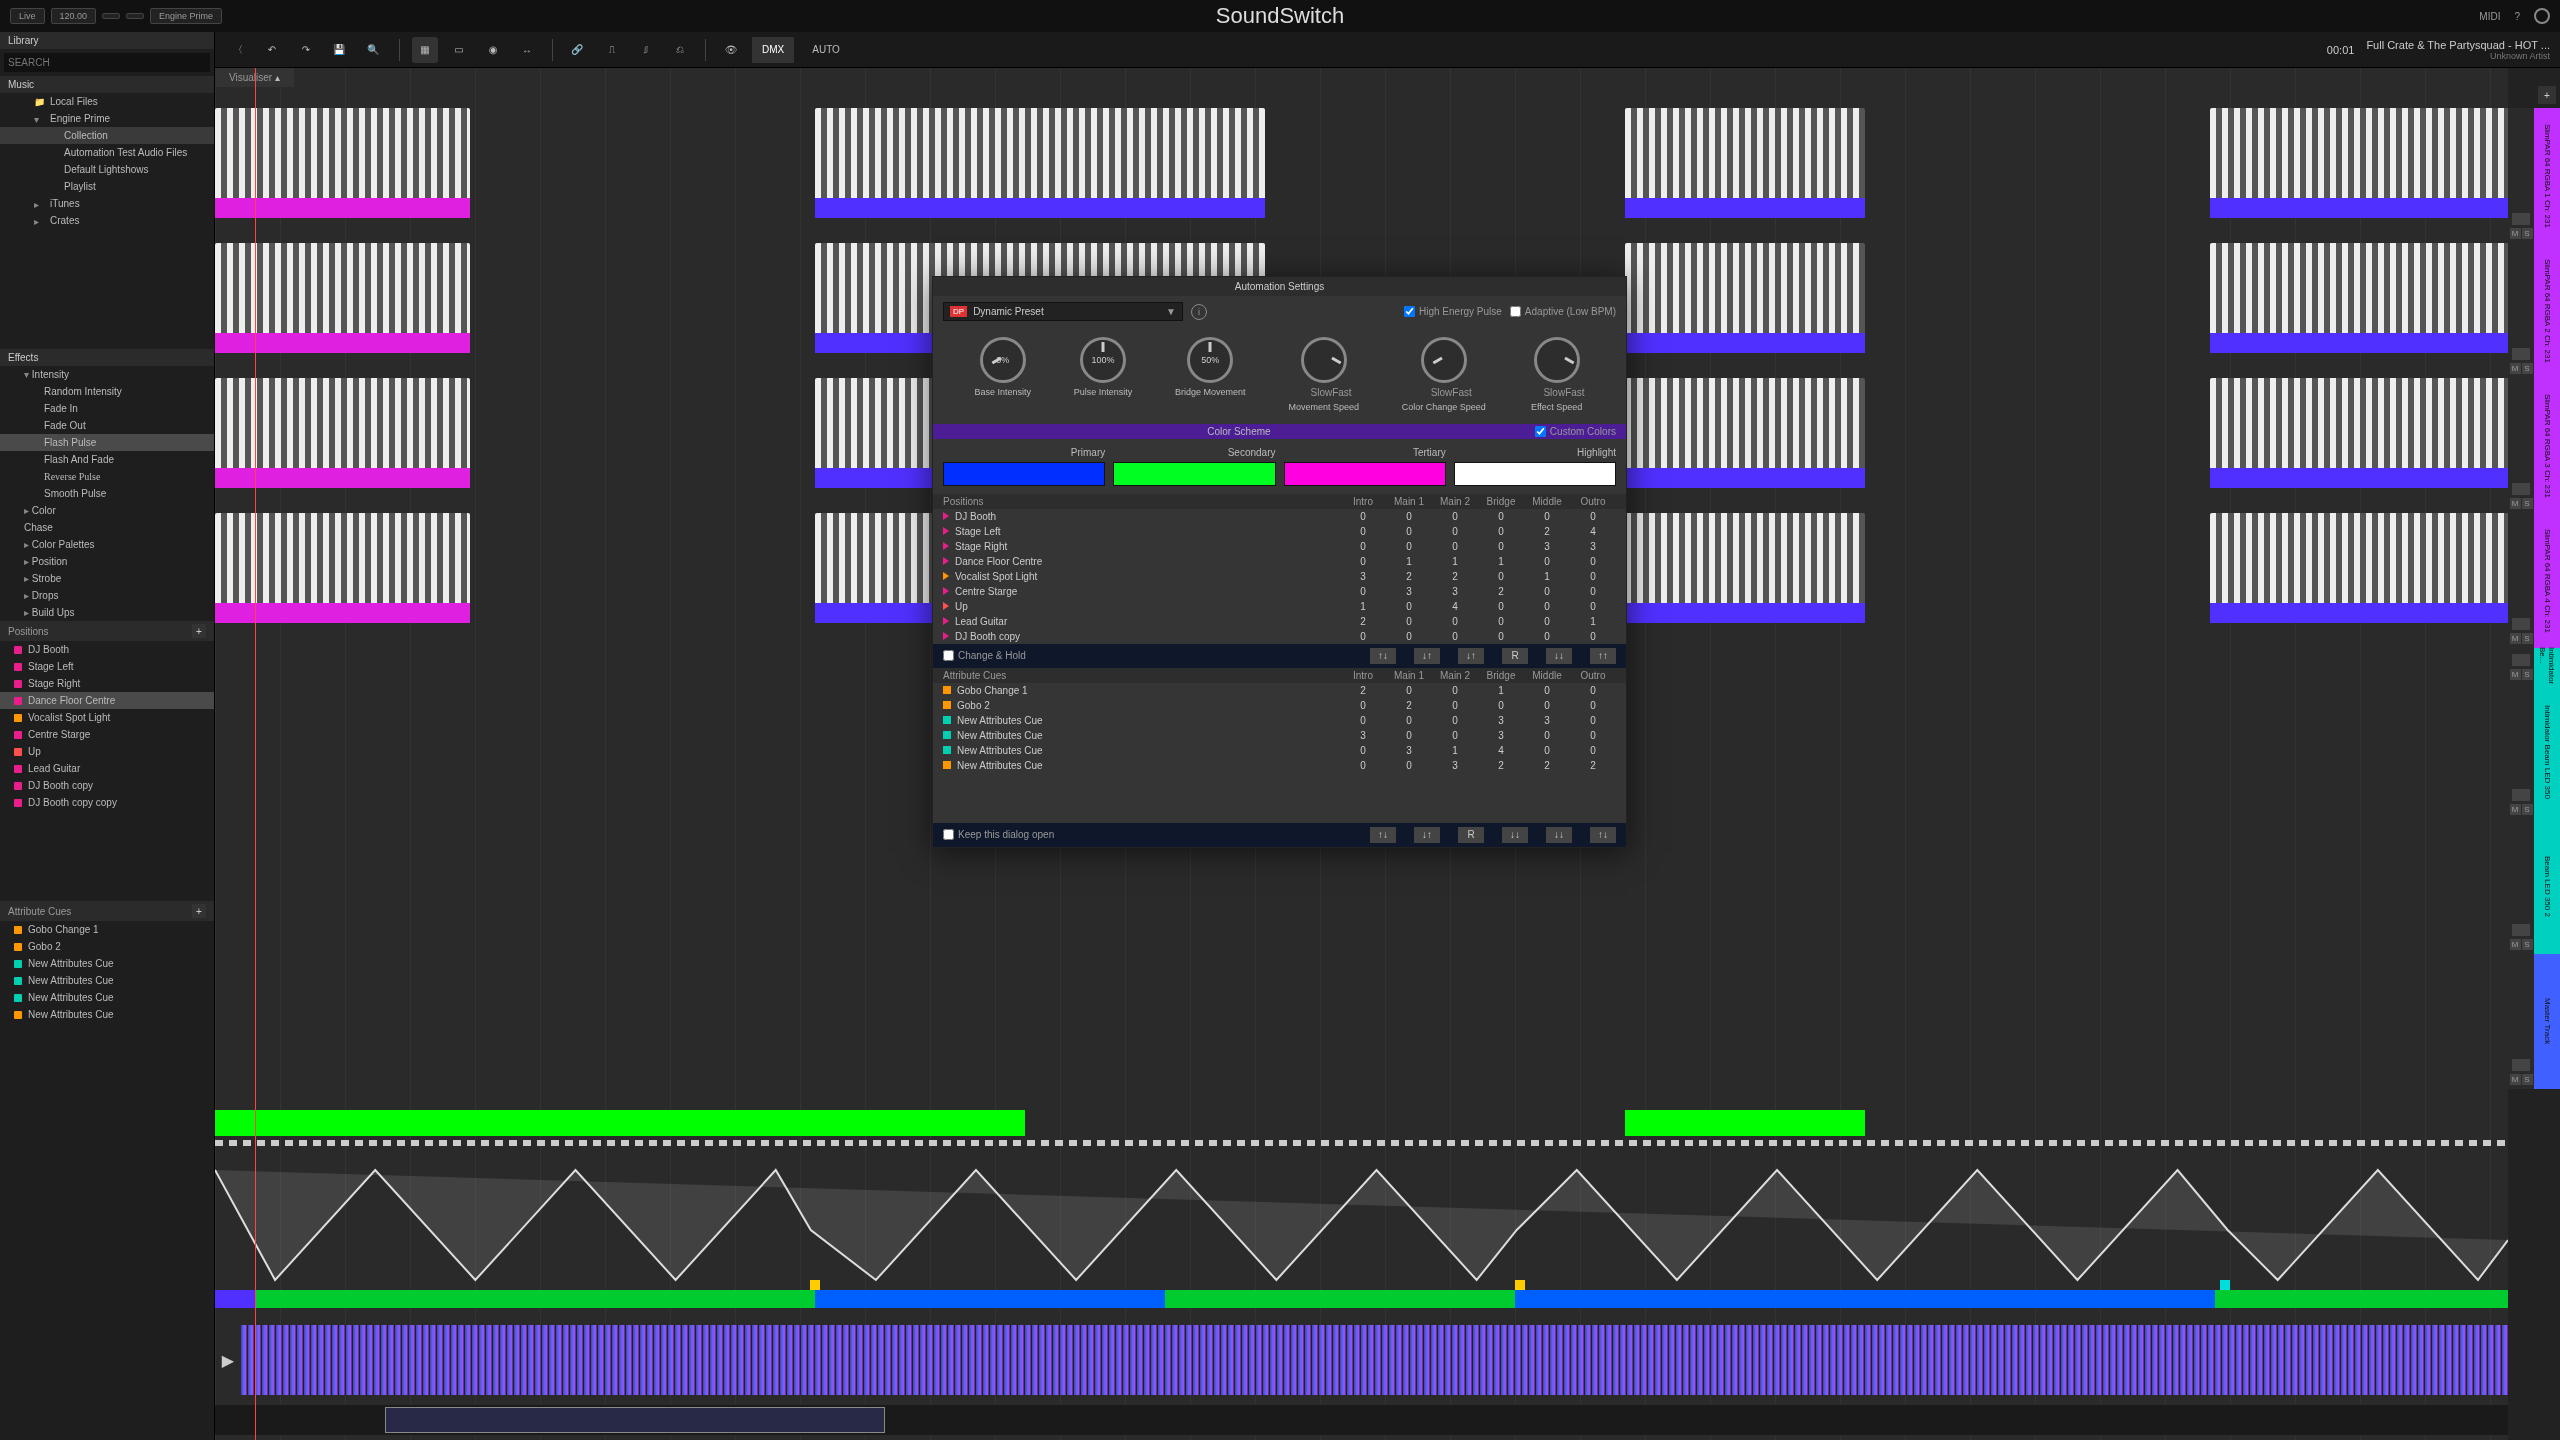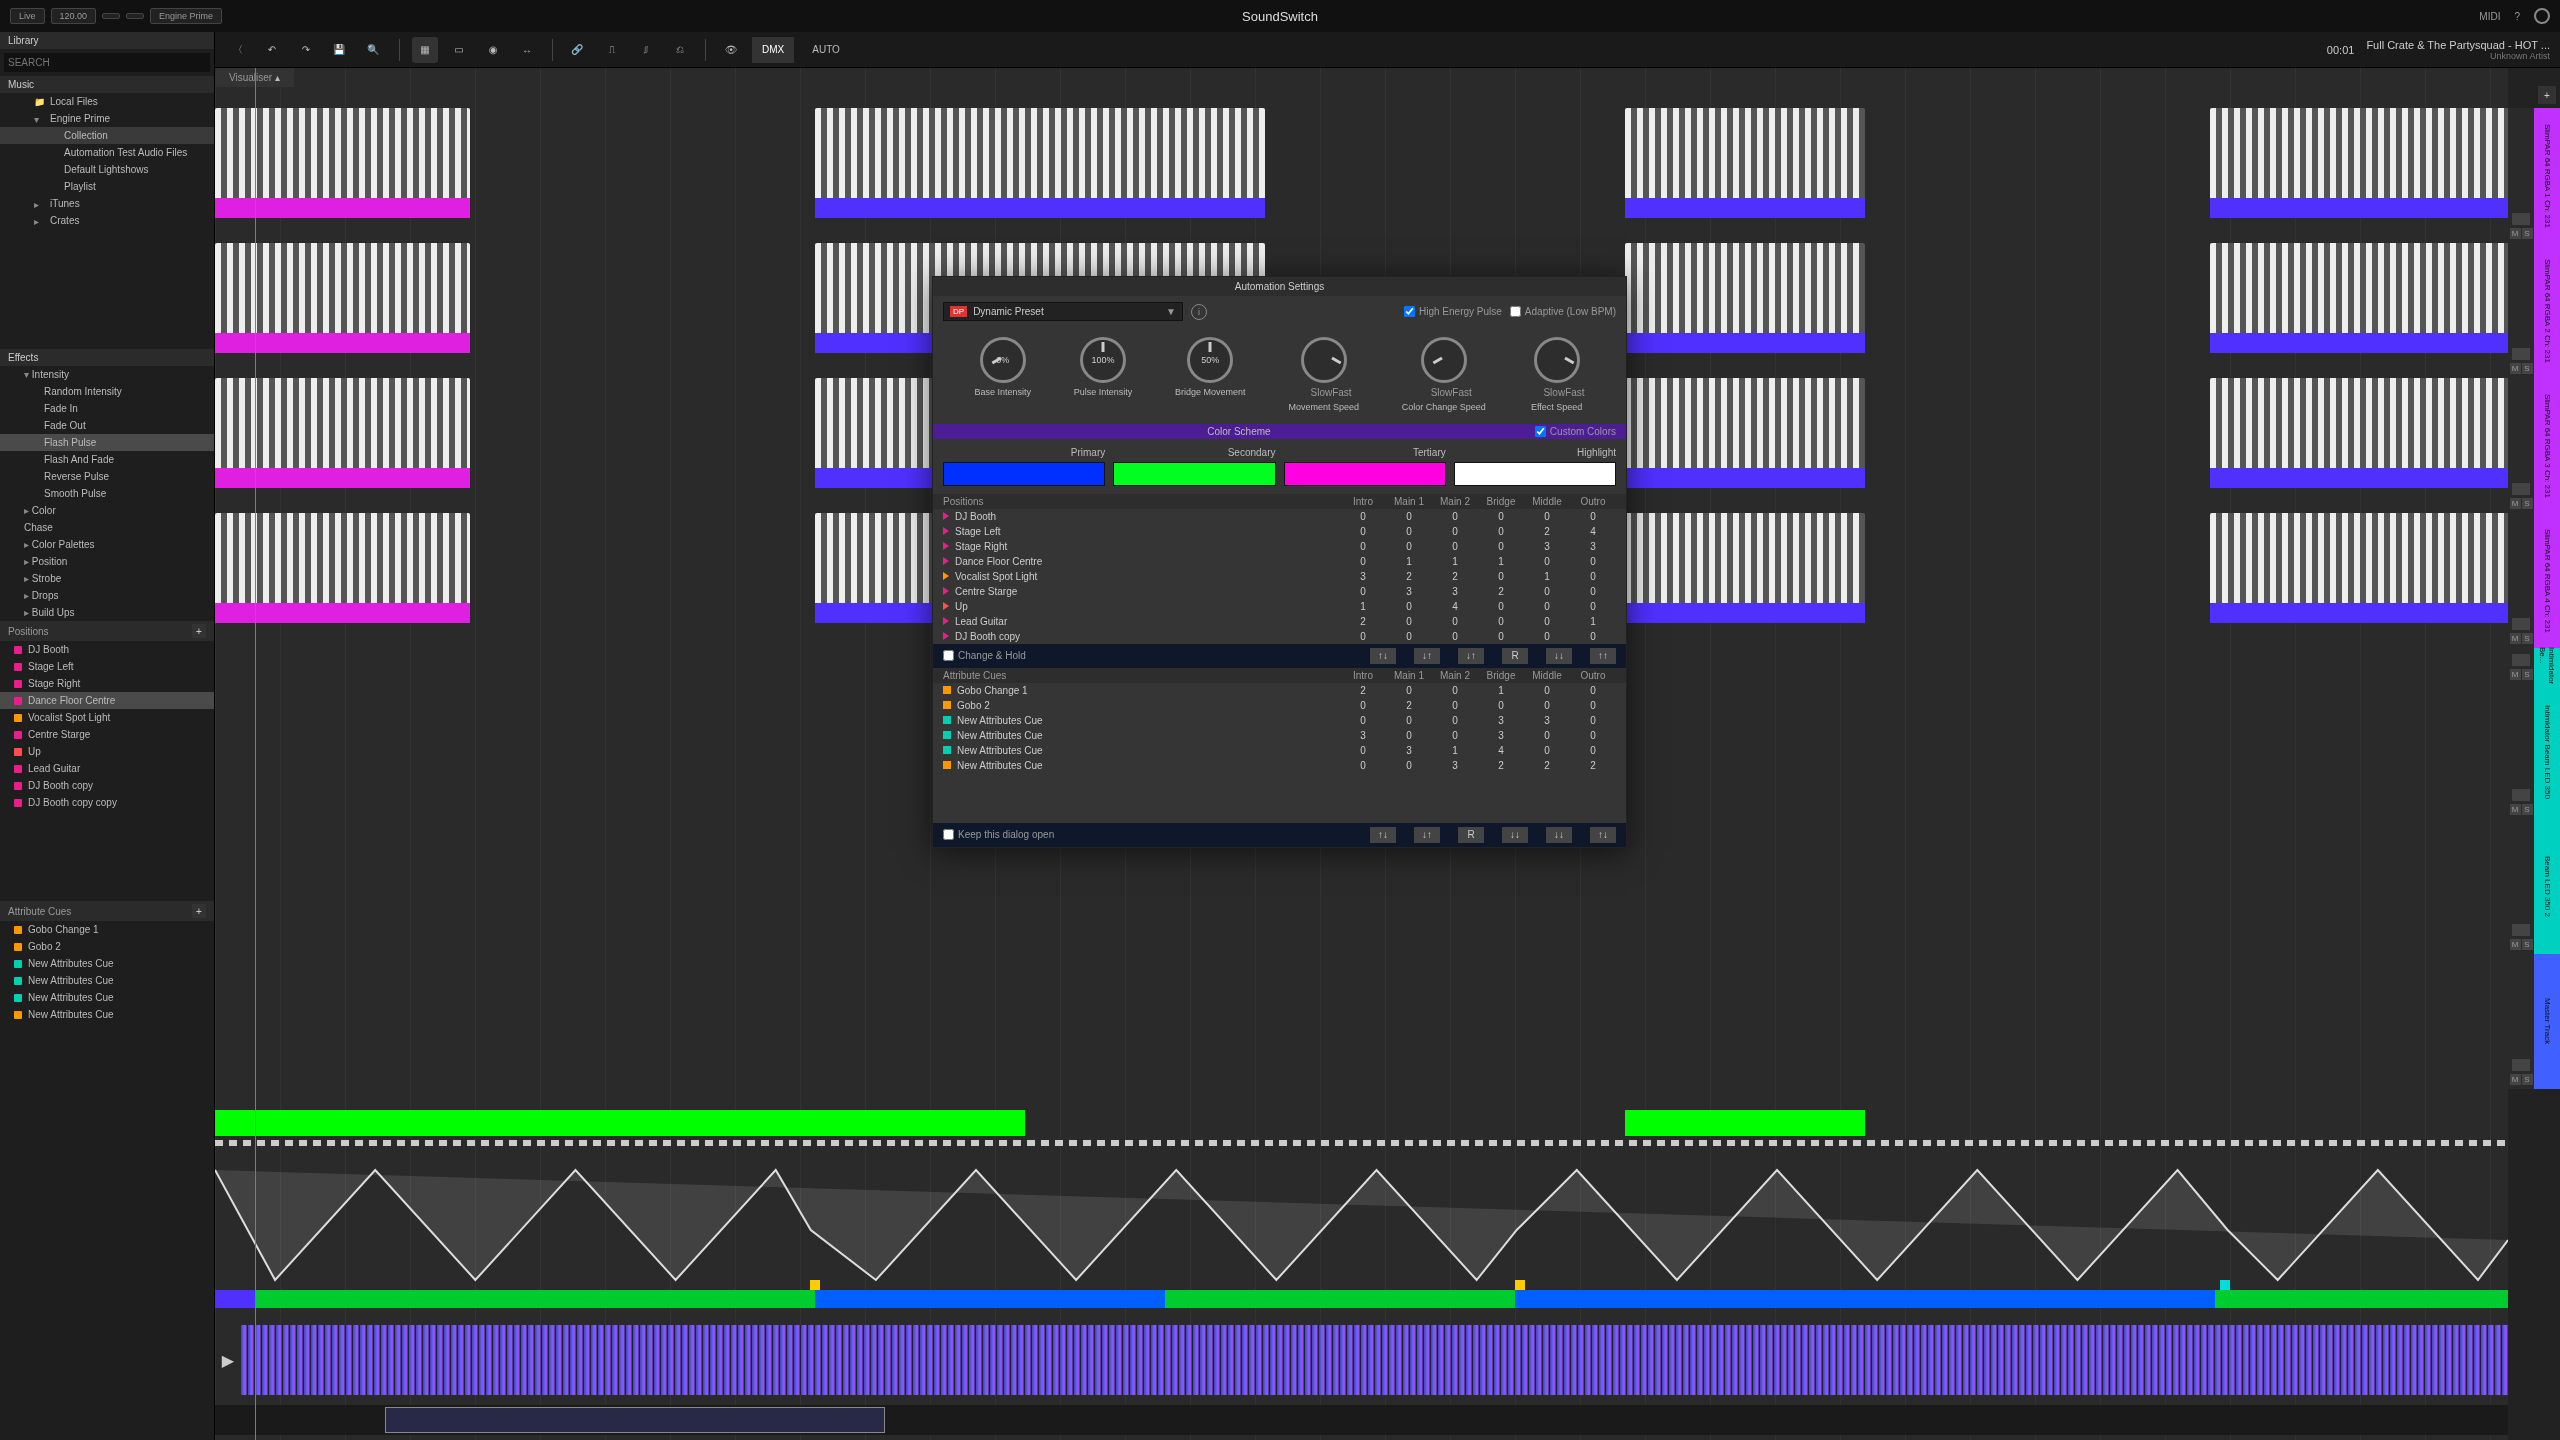--- a/index.html
+++ b/index.html
@@ -1,20 +1,20 @@
 <!DOCTYPE html>
 <html><head>
 <meta charset="utf-8">
 <style>
 *{margin:0;padding:0;box-sizing:border-box;font-family:Arial,Helvetica,sans-serif;font-size:10px;color:#999;user-select:none}
 body{background:#1a1a1a;width:2560px;height:1440px;overflow:hidden;position:relative}
 .topbar{height:32px;background:#111;display:flex;align-items:center;padding:0 10px;position:relative}
 .topbar-left{display:flex;gap:6px;align-items:center}
 .pill{padding:2px 8px;border:1px solid #444;border-radius:2px;font-size:9px;background:#222}
-.title{position:absolute;left:50%;transform:translateX(-50%);color:#ddd;font-size:13px;font-weight:500}
+.title{position:absolute;left:50%;transform:translateX(-50%);color:#ddd;font-size:22px;font-weight:500}
 .topbar-right{margin-left:auto;display:flex;gap:14px;align-items:center}
 .gear{width:16px;height:16px;border:2px solid #888;border-radius:50%}
 .main{display:flex;height:calc(100% - 32px)}
 .sidebar{width:215px;background:#1e1e1e;display:flex;flex-direction:column;border-right:1px solid #000}
 .side-hdr{background:#2b2b2b;padding:3px 8px;color:#ccc;font-size:10px;display:flex;justify-content:space-between;align-items:center}
 .search{background:#111;margin:4px;padding:4px;border:none;color:#888;width:calc(100% - 8px)}
 .tree{flex:0 0 auto}
 .tree-item{padding:3px 8px 3px 20px;color:#bbb;display:flex;align-items:center;gap:6px}
 .tree-item.sub{padding-left:34px}
 .tree-item.sub2{padding-left:48px}
@@ -138,21 +138,21 @@
     <div style="flex:0 0 120px"></div>
 
     <div class="side-hdr">Effects</div>
     <div class="tree" id="fx-tree" style="max-height:310px;overflow:hidden">
         <div class="fx-item exp2">Intensity</div>
         <div class="fx-item " style="padding-left: 44px;">Random Intensity</div>
         <div class="fx-item " style="padding-left: 44px;">Fade In</div>
         <div class="fx-item " style="padding-left: 44px;">Fade Out</div>
         <div class="fx-item sel" style="padding-left: 44px;">Flash Pulse</div>
         <div class="fx-item " style="padding-left: 44px;">Flash And Fade</div>
-        <div class="fx-item " style="padding-left: 44px;">Reverse Pulse</div>
+        <div class="fx-item " style="padding-left: 44px; font-family: Liberation Serif, serif;">Reverse Pulse</div>
         <div class="fx-item " style="padding-left: 44px;">Smooth Pulse</div>
         <div class="fx-item exp">Color</div>
         <div class="fx-item ">Chase</div>
         <div class="fx-item exp">Color Palettes</div>
         <div class="fx-item exp">Position</div>
         <div class="fx-item exp">Strobe</div>
         <div class="fx-item exp">Drops</div>
         <div class="fx-item exp">Build Ups</div>
       </div>
 

